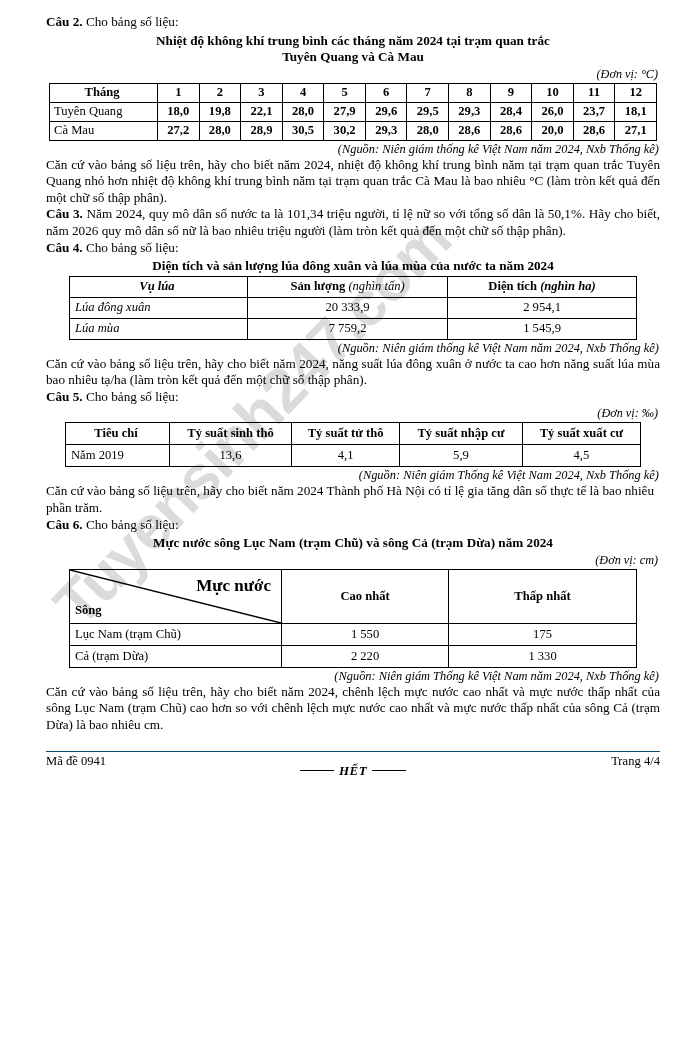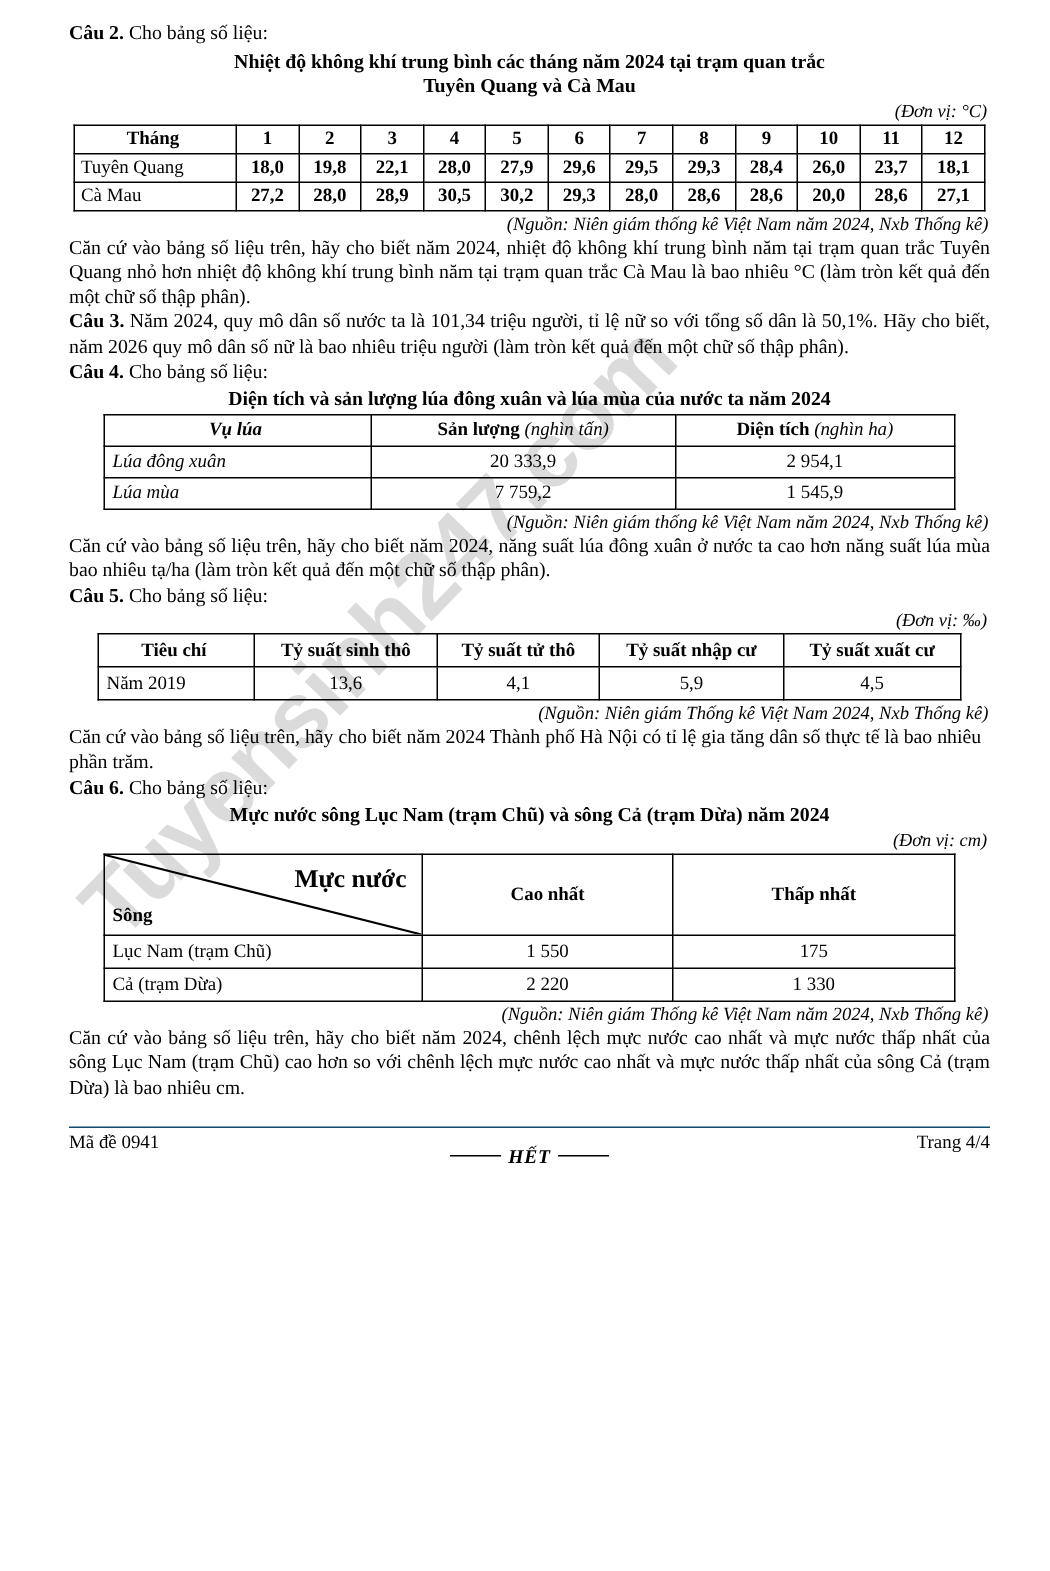--- a/index.html
+++ b/index.html
@@ -272,21 +272,21 @@
   <table id="table-rice">
     <thead>
       <tr>
         <td class="col-a">Vụ lúa</td>
         <td>
           <span>Sản lượng</span>
           <span class="ital" style="font-weight:normal">(nghìn tấn)</span>
         </td>
         <td>
           <span>Diện tích</span>
-          <span class="ital" style="font-weight:normal">(nghìn ha)</span>
+          <span class="ital" style="font-weight:bold">(nghìn ha)</span>
         </td>
       </tr>
     </thead>
     <tbody>
       <tr>
         <td class="col-a">Lúa đông xuân</td>
         <td>20 333,9</td>
         <td>2 954,1</td>
       </tr>
       <tr>

